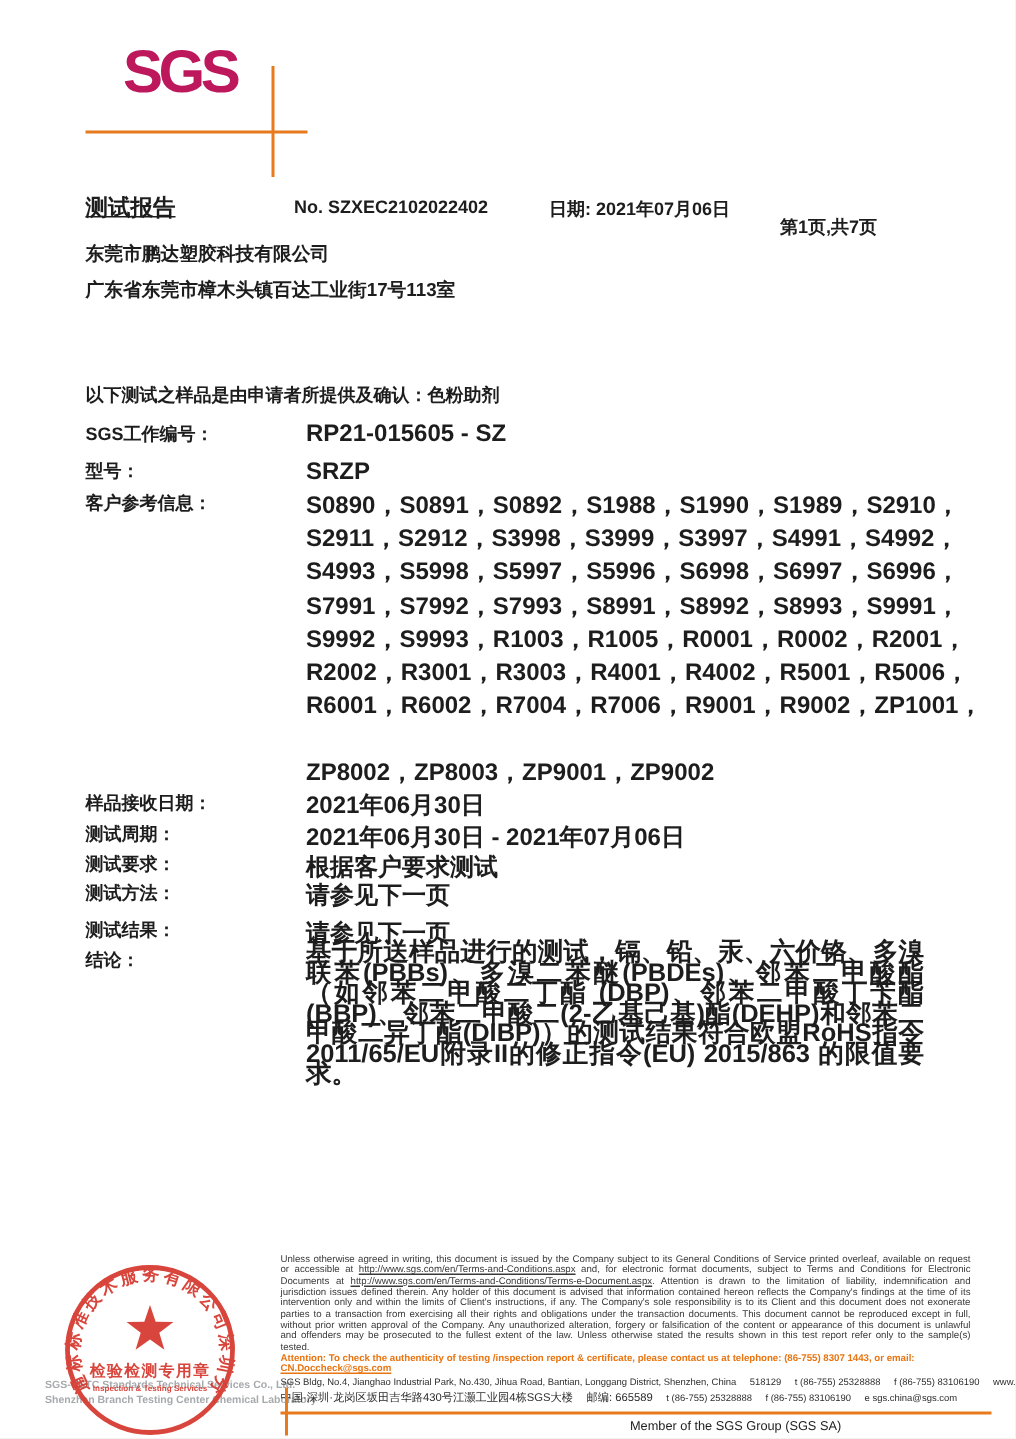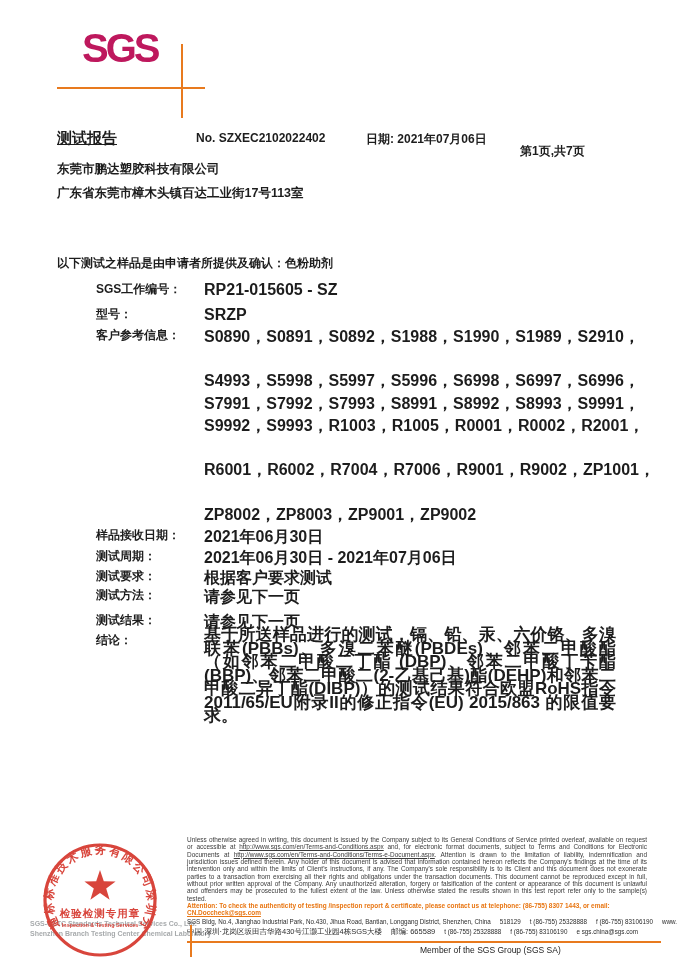--- a/index.html
+++ b/index.html
@@ -22,21 +22,21 @@
   .doc-title{position:absolute;left:57px;top:0;font-size:15px;font-weight:700;text-decoration:underline;}
   .report-no{position:absolute;left:196px;top:2px;font-size:12px;font-weight:700;}
   .report-date{position:absolute;left:366px;top:2px;font-size:12px;font-weight:700;}
   .page-no{position:absolute;left:520px;top:2px;font-size:12px;font-weight:700;margin-top:12px;}
 
   .bodytxt{font-size:12.5px;font-weight:600;line-height:1.25;}
   .company{position:absolute;left:57px;top:162px;}
   .address{position:absolute;left:57px;top:186px;}
   .statement{position:absolute;left:57px;top:255px;font-size:12px;font-weight:600;}
 
-  .flabel{position:absolute;left:57px;font-size:12px;font-weight:600;white-space:nowrap;margin-left:39px;}
+  .flabel{position:absolute;left:57px;font-size:12px;font-weight:600;white-space:nowrap;}
   .fvalue{position:absolute;left:204px;font-size:16px;font-weight:600;white-space:nowrap;}
   .conclusion-p{
     position:absolute;left:204px;top:628px;width:412px;
     font-size:17px;font-weight:600;line-height:13.5px;white-space:normal;
     text-align:justify;
   }
 
   
   .footer-co{position:absolute;left:30px;color:#a7aaac;font-size:7px;font-weight:600;white-space:nowrap;}
   .stamp{position:absolute;left:40px;top:840px;opacity:.93;}
@@ -80,23 +80,25 @@
   <div class="statement">以下测试之样品是由申请者所提供及确认：色粉助剂</div>
 
   <div class="flabel" style="top:281px">SGS工作编号：</div>
   <div class="fvalue" style="top:281px">RP21-015605 - SZ</div>
 
   <div class="flabel" style="top:306px">型号：</div>
   <div class="fvalue" style="top:306px">SRZP</div>
 
   <div class="flabel" style="top:327px">客户参考信息：</div>
   <div class="fvalue" style="top:327px">S0890，S0891，S0892，S1988，S1990，S1989，S2910，</div>
+  <div class="fvalue" style="top:349px">S2911，S2912，S3998，S3999，S3997，S4991，S4992，</div>
   <div class="fvalue" style="top:371px">S4993，S5998，S5997，S5996，S6998，S6997，S6996，</div>
   <div class="fvalue" style="top:394px">S7991，S7992，S7993，S8991，S8992，S8993，S9991，</div>
   <div class="fvalue" style="top:416px">S9992，S9993，R1003，R1005，R0001，R0002，R2001，</div>
+  <div class="fvalue" style="top:438px">R2002，R3001，R3003，R4001，R4002，R5001，R5006，</div>
   <div class="fvalue" style="top:460px">R6001，R6002，R7004，R7006，R9001，R9002，ZP1001，</div>
   <div class="fvalue" style="top:505px">ZP8002，ZP8003，ZP9001，ZP9002</div>
 
   <div class="flabel" style="top:527px">样品接收日期：</div>
   <div class="fvalue" style="top:527px">2021年06月30日</div>
 
   <div class="flabel" style="top:548px">测试周期：</div>
   <div class="fvalue" style="top:548px">2021年06月30日 - 2021年07月06日</div>
 
   <div class="flabel" style="top:568px">测试要求：</div>

